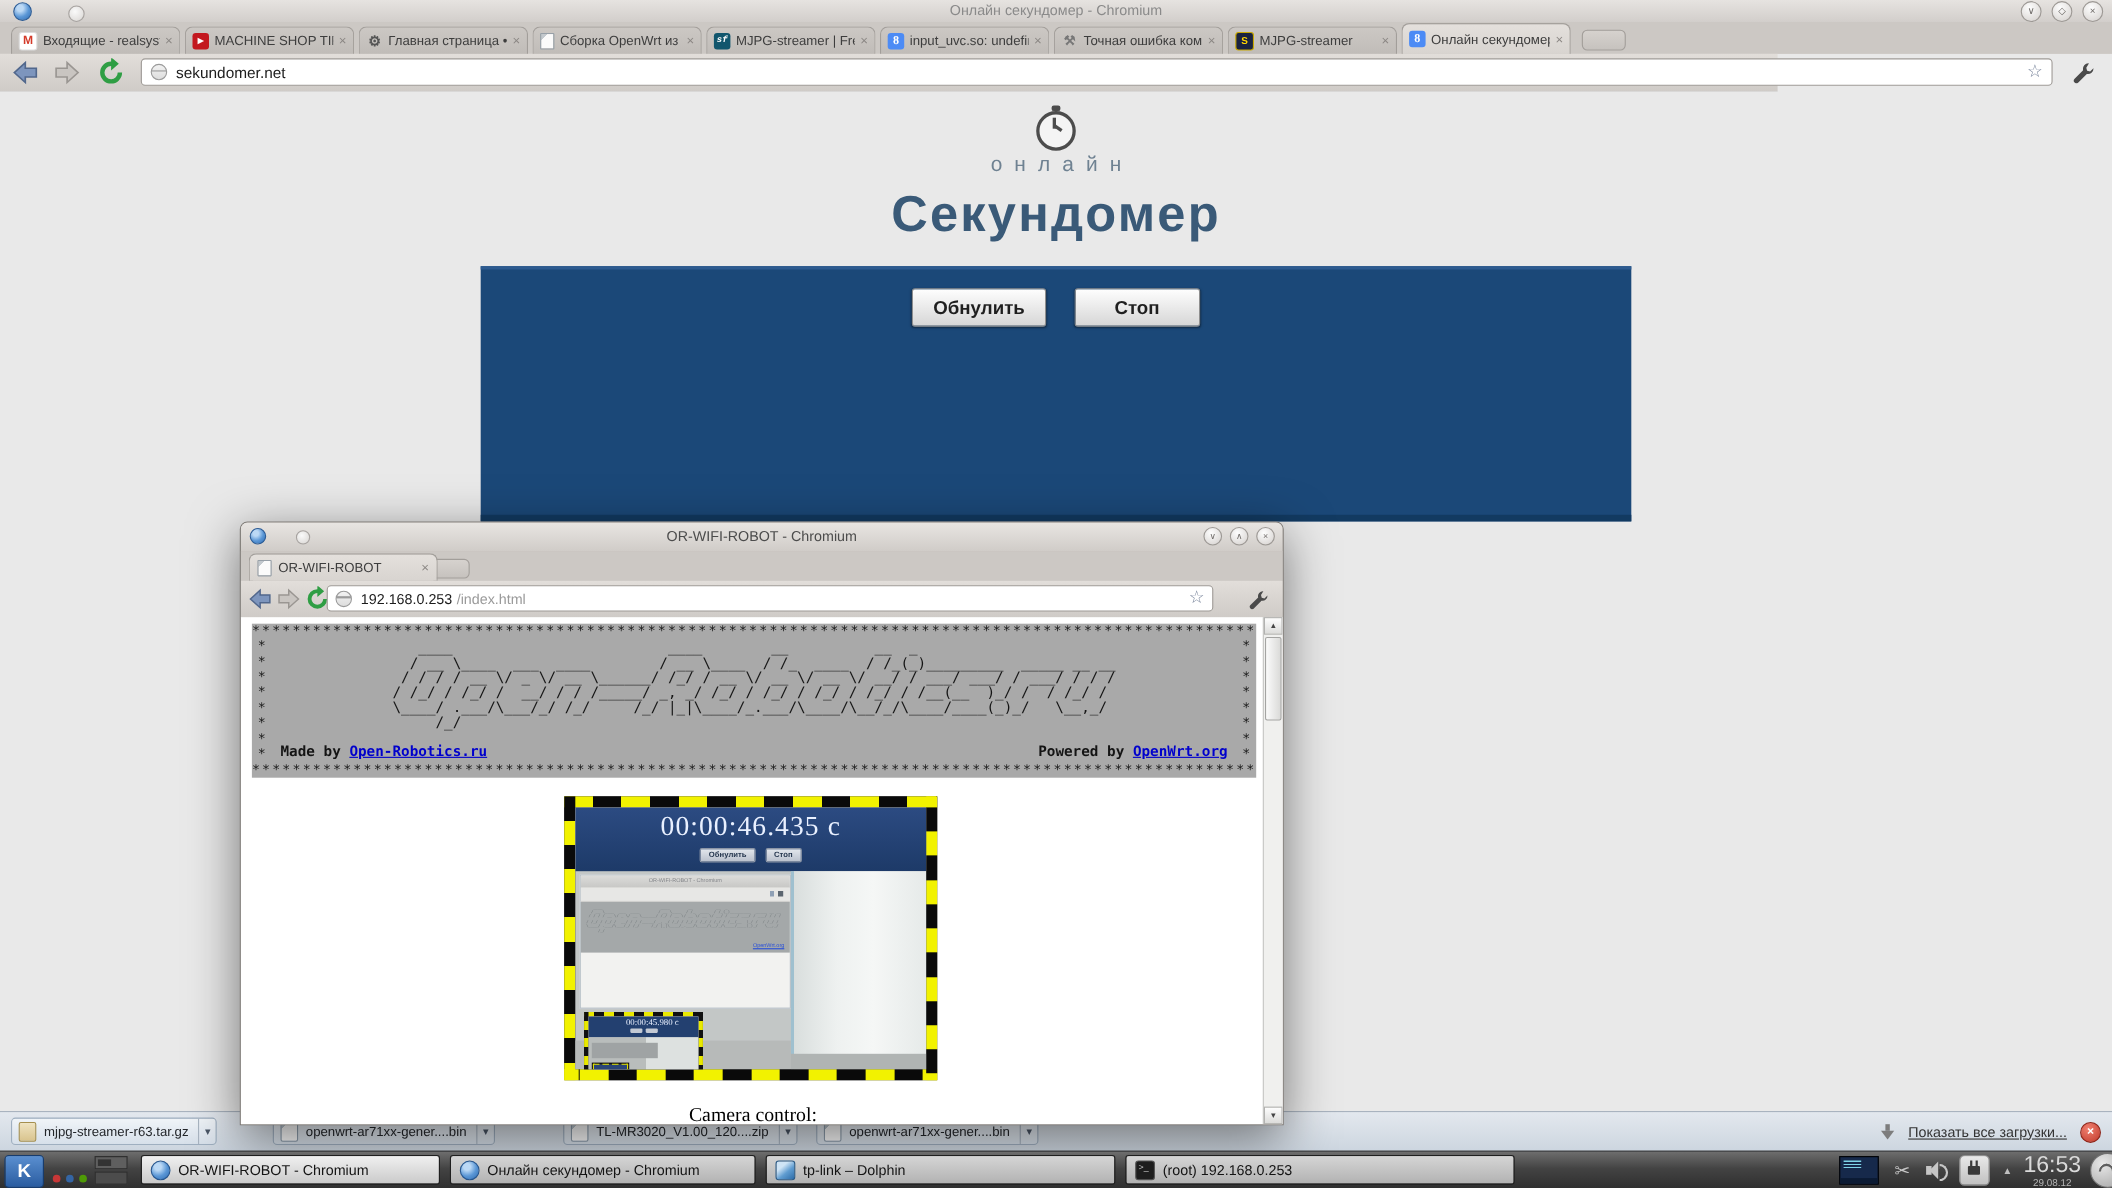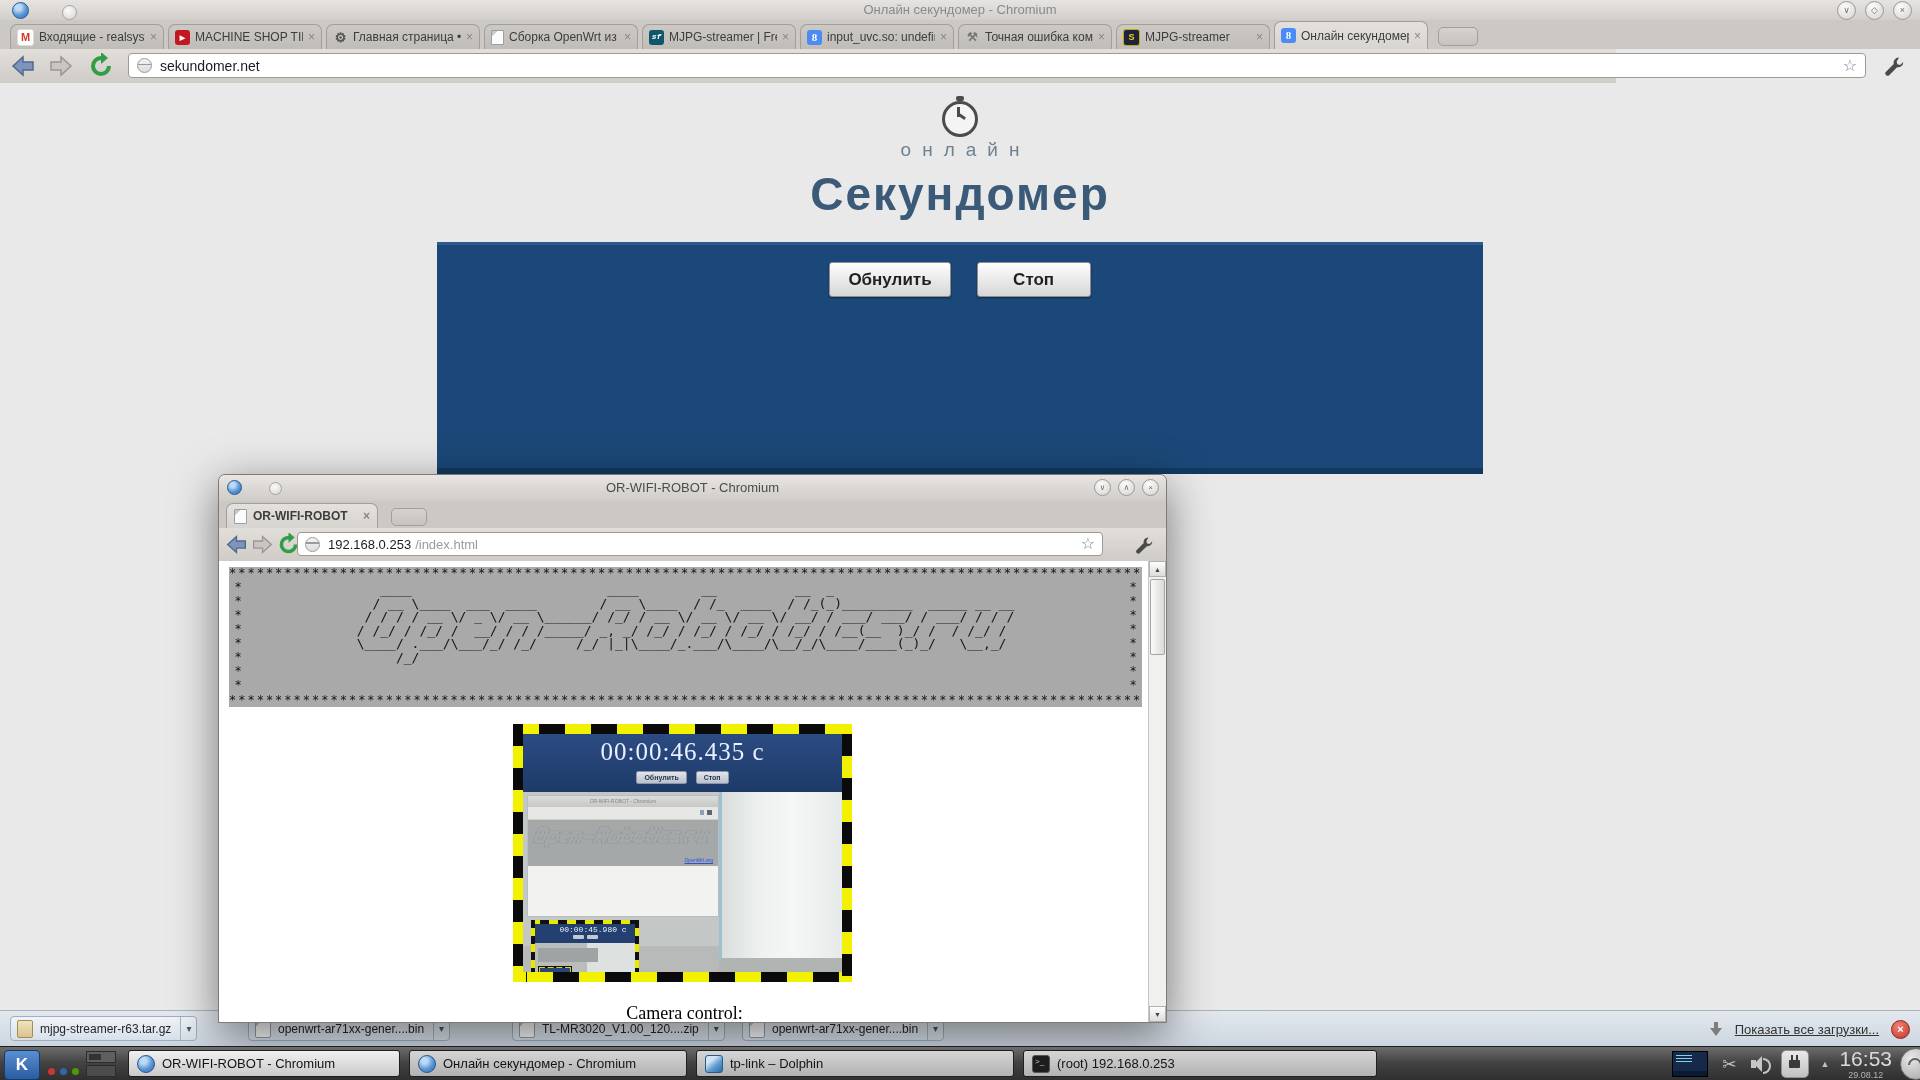--- a/index.html
+++ b/index.html
@@ -99,23 +99,23 @@
   
   #iwin{position:absolute;left:218px;top:474px;width:949px;height:549px;z-index:20;
     border:1px solid #7e7a76;border-radius:7px 7px 0 0;box-sizing:border-box;
     box-shadow:0 12px 45px rgba(0,0,0,.5);background:#ccc8c4;}
   #i-titlebar{position:absolute;left:0;top:0;right:0;height:26px;border-radius:6px 6px 0 0;
     background:linear-gradient(#e8e5e2,#d0ccc8);border-bottom:1px solid #bdb9b5;}
   #i-title{position:absolute;left:0;right:0;top:5px;text-align:center;font-size:13px;color:#4c4c4c;}
   #i-winbtns{position:absolute;right:7px;top:4px;display:flex;gap:7px;}
   #i-winbtns .winbtn{width:15px;height:15px;font-size:8px;}
   #i-tabstrip{position:absolute;left:0;top:26px;right:0;height:27px;background:#ccc8c4;}
-  #i-tab{position:absolute;left:7px;bottom:0;width:152px;height:25px;border:1px solid #a29e9a;border-bottom:none;
+  #i-tab{position:absolute;left:7px;bottom:0;width:172px;height:25px;border:1px solid #a29e9a;border-bottom:none;
     border-radius:7px 7px 0 0;background:linear-gradient(#e4e0dc,#d8d4d0);
-    display:flex;align-items:center;gap:6px;padding:0 7px;box-sizing:border-box;z-index:2;font-weight:bold;}
+    display:flex;align-items:center;gap:6px;padding:0 7px;box-sizing:border-box;z-index:2;}
   #i-newtab{position:absolute;left:172px;bottom:2px;width:34px;height:16px;border:1px solid #a29e9a;
     border-radius:5px;background:linear-gradient(#d6d2ce,#c6c2be);}
   #i-toolbar{position:absolute;left:0;top:53px;right:0;height:33px;
     background:linear-gradient(#e2deda,#cfcbc7);border-bottom:1px solid #a19d99;}
   #i-urlbar{left:78px;top:4px;width:806px;height:24px;padding:0 7px;}
   #i-content{position:absolute;left:0;top:86px;right:0;bottom:0;background:#fff;overflow:hidden;}
 
   
   #banner{position:absolute;left:10px;top:6px;width:913px;height:140px;background:#a9a9a9;
     font-family:"DejaVu Sans Mono","Liberation Mono",monospace;color:#141414;}
@@ -162,21 +162,21 @@
   #ph-link{position:absolute;right:5px;bottom:3px;font-size:5px;color:#2a50d8;text-decoration:underline;}
   #ph-cam2{position:absolute;left:8px;top:128px;width:108px;height:84px;background:#0c0c0c;}
   .d2-t,.d2-b{position:absolute;left:0;right:0;height:4px;
     background:repeating-linear-gradient(90deg,#e9e900 0 9px,#111 9px 18px);}
   .d2-t{top:0}
   .d2-l,.d2-r{position:absolute;top:0;bottom:0;width:4px;
     background:repeating-linear-gradient(180deg,#111 0 8px,#e9e900 8px 16px);}
   .d2-l{left:0}.d2-r{right:0;}
   #ph2-inner{position:absolute;left:4px;top:4px;right:4px;bottom:4px;background:#caced0;overflow:hidden;}
   #ph2-band{height:19px;background:#234070;text-align:center;}
-  #ph2-band span{font-family:Liberation Mono, monospace;font-size:8px;line-height:11px;color:#eaf0ff;display:block;margin-left:16px;}
+  #ph2-band span{font-family:Liberation Serif, serif;font-size:8px;line-height:11px;color:#eaf0ff;display:block;margin-left:16px;}
   .ph2btns{display:flex;justify-content:center;gap:3px;}
   .ph2btns i{width:11px;height:4px;background:#c3c9d4;border-radius:1px;}
   #ph2-mid{position:absolute;left:0;top:19px;right:0;bottom:0;
     background:linear-gradient(90deg,#b9bdbc 0 52px,#dde1e0 52px 100%);}
   #ph2-strip{position:absolute;left:3px;top:24px;width:60px;height:14px;background:#9fa3a4;}
   #ph-cam3{position:absolute;left:3px;top:42px;width:34px;height:36px;background:#101010;}
   .d3{position:absolute;left:2px;top:2px;right:2px;bottom:2px;background:#c8ccce;
     outline:2px dashed #dede00;outline-offset:-1px;}
   .d3::before{content:"";position:absolute;left:0;top:0;right:0;height:7px;background:#2a4577;}
   #ph-bottomstrip{position:absolute;left:0;top:154px;width:196px;bottom:0;background:#b7bab9;}
@@ -429,20 +429,30 @@
 *
 *
 *</div>
         <div id="b-artwrap">
           <pre id="b-art">   ____                         ____        __          __  _
   / __ \____  ___  ____        / __ \____  / /_  ____  / /_(_)_________  _____ __ __
  / / / / __ \/ _ \/ __ \______/ /_/ / __ \/ __ \/ __ \/ __/ / ___/ ___/ / ___/ / / /
 / /_/ / /_/ /  __/ / / /_____/ _, _/ /_/ / /_/ / /_/ / /_/ / /__(__  )_/ /  / /_/ /
 \____/ .___/\___/_/ /_/     /_/ |_|\____/_.___/\____/\__/_/\____/____(_)_/   \__,_/
      /_/</pre>
+          <div id="b-made">
+            <span>
+              <span>Made by</span>
+              <a class="blink">Open-Robotics.ru</a>
+            </span>
+            <span>
+              <span>Powered by</span>
+              <a class="blink">OpenWrt.org</a>
+            </span>
+          </div>
         </div>
         <div class="b-side">*
 *
 *
 *
 *
 *
 *
 *</div>
       </div>

